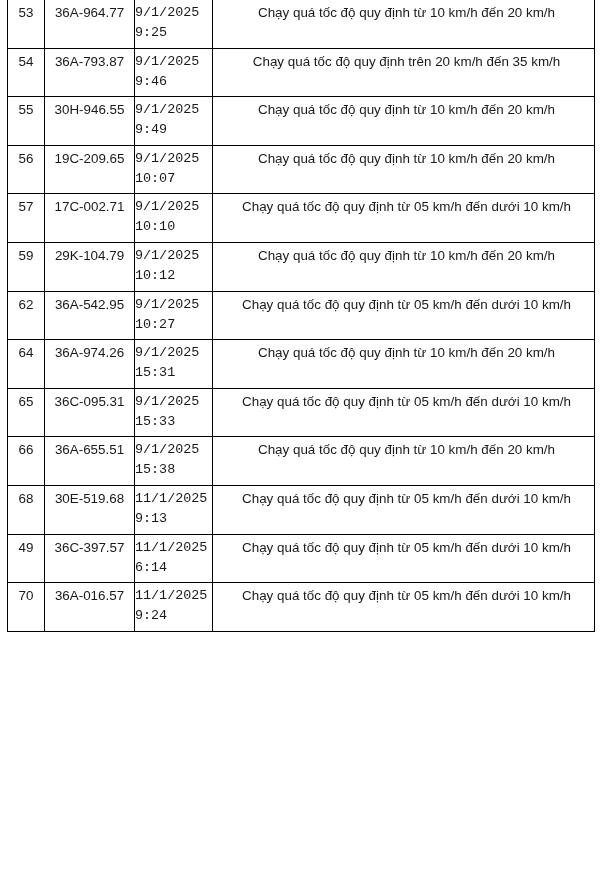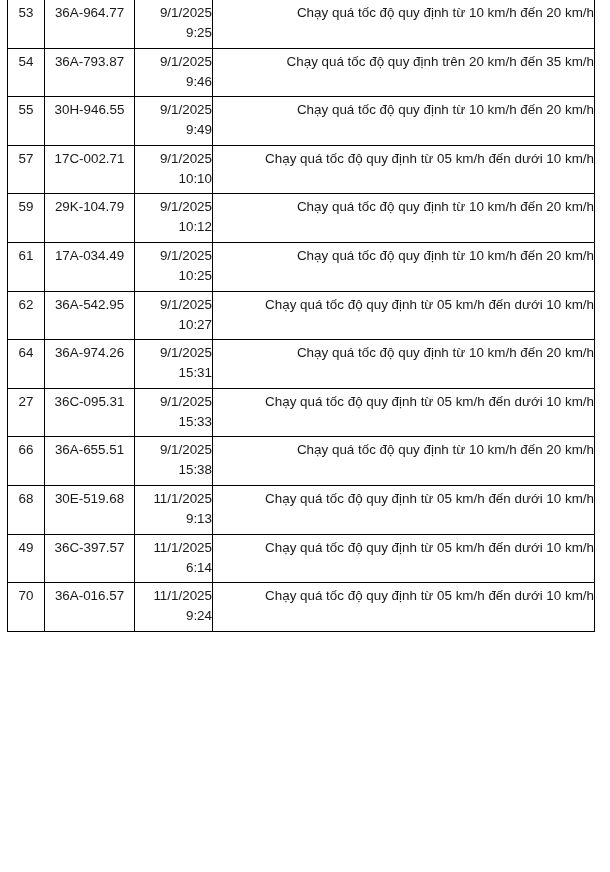--- a/index.html
+++ b/index.html
@@ -18,22 +18,22 @@
     border: 1.3px solid #000;
     vertical-align: top;
     padding: 3px 0 0 0;
     height: 45px;
     line-height: 20px;
     box-sizing: border-box;
   }
   .tbl tr { height: 48.6px; }
   .c-stt { width: 37px; text-align: center; }
   .c-plate { width: 90px; text-align: center; }
-  .c-time { width: 78px; text-align: right; }
-  .c-viol { width: 382px; text-align: right; padding-left: 6px !important; }
+  .c-time { width: 78px; text-align: left; font-family: Liberation Mono, monospace; }
+  .c-viol { width: 382px; text-align: center; padding-left: 6px !important; }
   .time-line { display: block; }
 </style>
 </head>
 <body>
 
 <table class="tbl">
   <tbody id="tbody">
   <tr>
     <td class="c-stt">53</td>
     <td class="c-plate">36A-964.77</td>
@@ -57,20 +57,29 @@
   <tr>
     <td class="c-stt">55</td>
     <td class="c-plate">30H-946.55</td>
     <td class="c-time">
       <span class="time-line">9/1/2025</span>
       <span class="time-line">9:49</span>
     </td>
     <td class="c-viol">Chạy quá tốc độ quy định từ 10 km/h đến 20 km/h</td>
   </tr>
 
+  <tr>
+    <td class="c-stt">56</td>
+    <td class="c-plate">19C-209.65</td>
+    <td class="c-time">
+      <span class="time-line">9/1/2025</span>
+      <span class="time-line">10:07</span>
+    </td>
+    <td class="c-viol">Chạy quá tốc độ quy định từ 10 km/h đến 20 km/h</td>
+  </tr>
 
   <tr>
     <td class="c-stt">57</td>
     <td class="c-plate">17C-002.71</td>
     <td class="c-time">
       <span class="time-line">9/1/2025</span>
       <span class="time-line">10:10</span>
     </td>
     <td class="c-viol">Chạy quá tốc độ quy định từ 05 km/h đến dưới 10 km/h</td>
   </tr>
@@ -80,29 +89,20 @@
     <td class="c-stt">59</td>
     <td class="c-plate">29K-104.79</td>
     <td class="c-time">
       <span class="time-line">9/1/2025</span>
       <span class="time-line">10:12</span>
     </td>
     <td class="c-viol">Chạy quá tốc độ quy định từ 10 km/h đến 20 km/h</td>
   </tr>
 
 
-  <tr>
-    <td class="c-stt">61</td>
-    <td class="c-plate">17A-034.49</td>
-    <td class="c-time">
-      <span class="time-line">9/1/2025</span>
-      <span class="time-line">10:25</span>
-    </td>
-    <td class="c-viol">Chạy quá tốc độ quy định từ 10 km/h đến 20 km/h</td>
-  </tr>
 
   <tr>
     <td class="c-stt">62</td>
     <td class="c-plate">36A-542.95</td>
     <td class="c-time">
       <span class="time-line">9/1/2025</span>
       <span class="time-line">10:27</span>
     </td>
     <td class="c-viol">Chạy quá tốc độ quy định từ 05 km/h đến dưới 10 km/h</td>
   </tr>
@@ -112,21 +112,21 @@
     <td class="c-stt">64</td>
     <td class="c-plate">36A-974.26</td>
     <td class="c-time">
       <span class="time-line">9/1/2025</span>
       <span class="time-line">15:31</span>
     </td>
     <td class="c-viol">Chạy quá tốc độ quy định từ 10 km/h đến 20 km/h</td>
   </tr>
 
   <tr>
-    <td class="c-stt">27</td>
+    <td class="c-stt">65</td>
     <td class="c-plate">36C-095.31</td>
     <td class="c-time">
       <span class="time-line">9/1/2025</span>
       <span class="time-line">15:33</span>
     </td>
     <td class="c-viol">Chạy quá tốc độ quy định từ 05 km/h đến dưới 10 km/h</td>
   </tr>
 
   <tr>
     <td class="c-stt">66</td>

